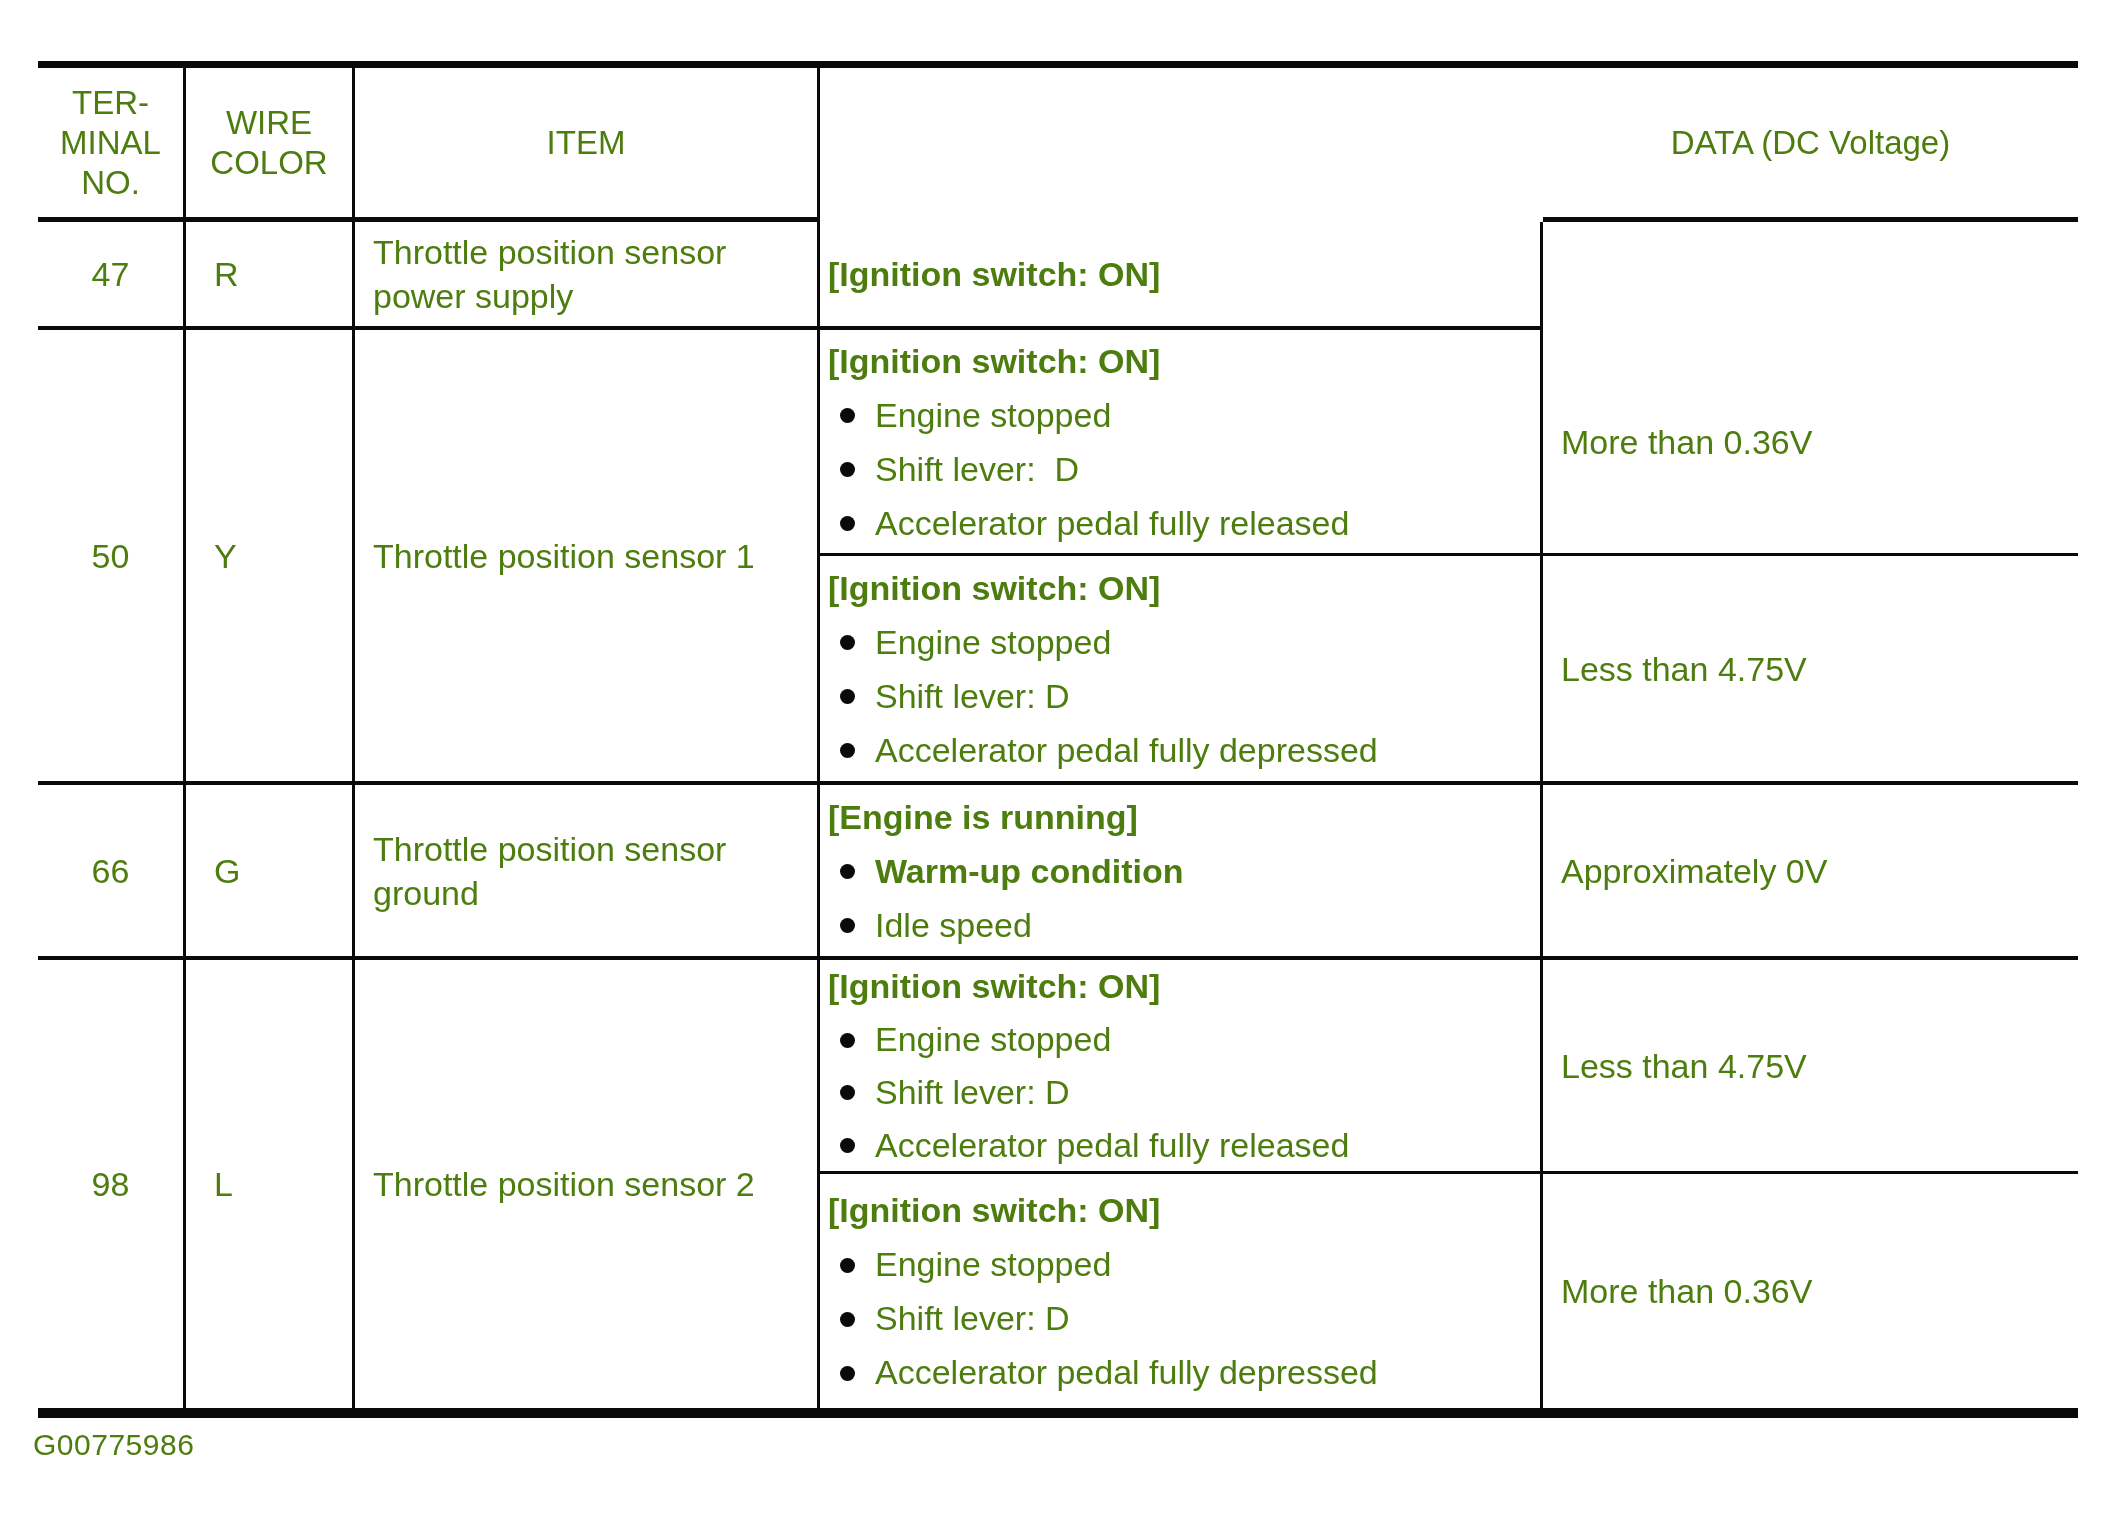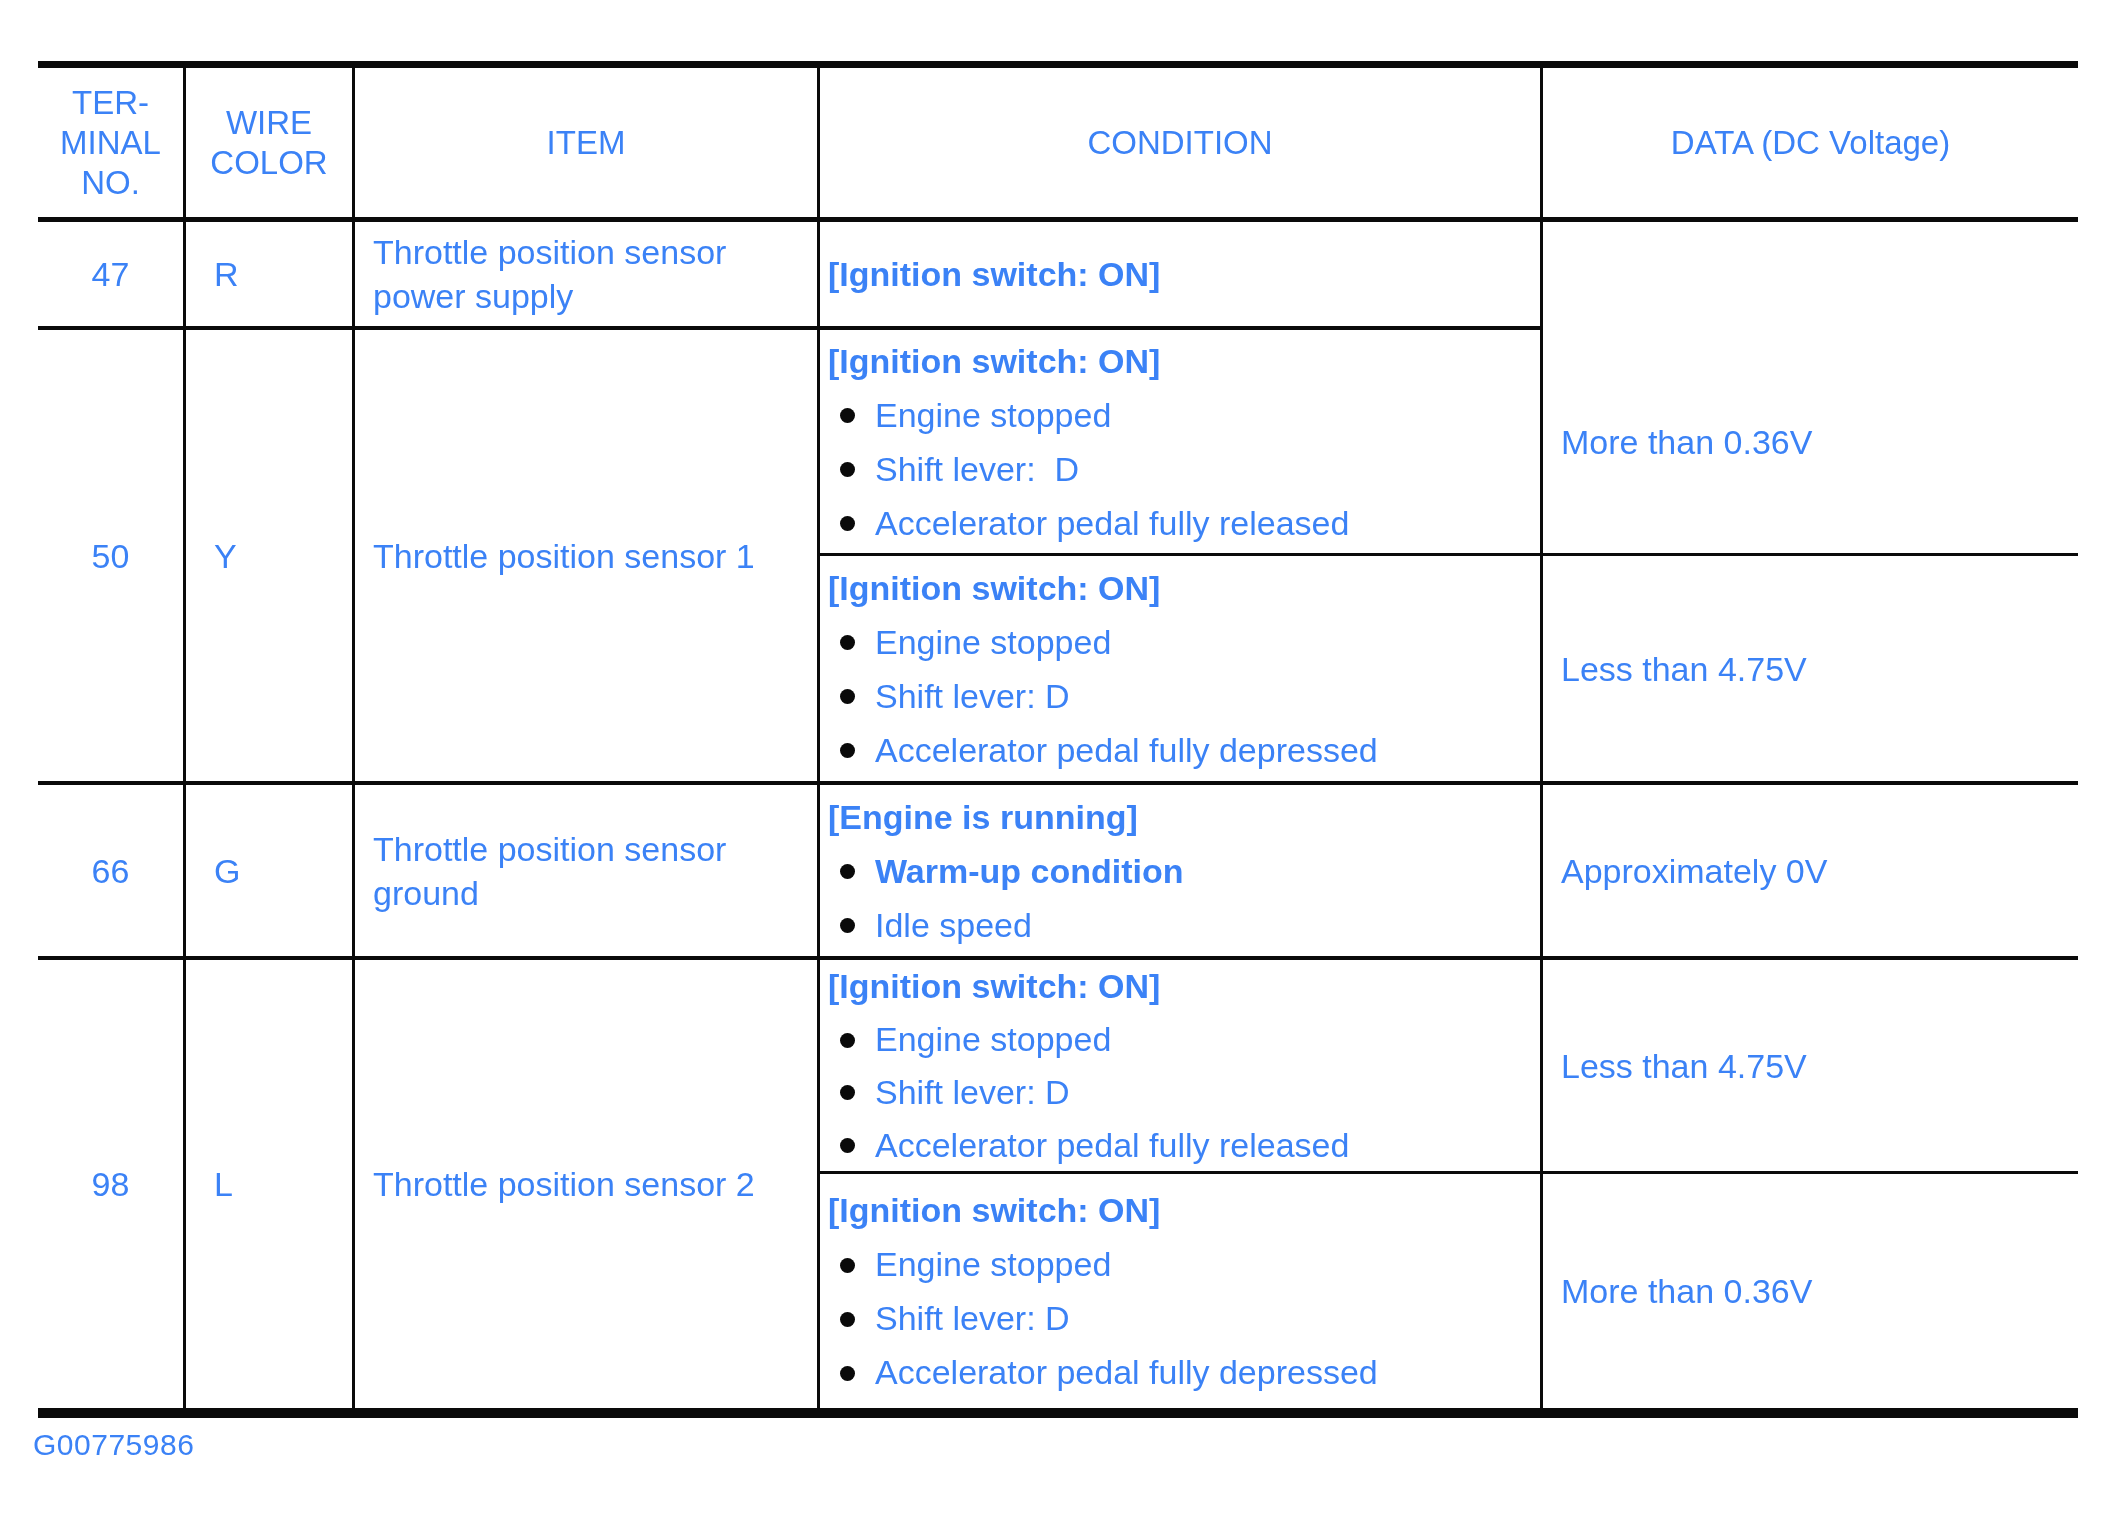--- a/index.html
+++ b/index.html
@@ -6,21 +6,21 @@
     margin: 0;
     padding: 0;
     background: #ffffff;
   }
   .page {
     position: relative;
     width: 2115px;
     height: 1514px;
     background: #ffffff;
     font-family: "Liberation Sans", "DejaVu Sans", sans-serif;
-    color: #3b82f6;
+    color: #4d7c0f;
     overflow: hidden;
   }
   .tbl {
     position: absolute;
     left: 38px;
     top: 61px;
     width: 2040px;
     display: grid;
     grid-template-columns: 148px 169px 465px 723px 535px;
     grid-template-rows: 154px 108px 226px 229px 175px 214px 234px;
@@ -102,23 +102,20 @@
       <div>MINAL</div>
       <div>NO.</div>
     </div>
     <div class="cell hd br bb5" style="grid-area:1/2/2/3">
       <div>WIRE</div>
       <div>COLOR</div>
     </div>
     <div class="cell hd br bb5" style="grid-area:1/3/2/4">
       <div>ITEM</div>
     </div>
-    <div class="cell hd br bb5" style="grid-area:1/4/2/5">
-      <div>CONDITION</div>
-    </div>
     <div class="cell hd bb5" style="grid-area:1/5/2/6">
       <div>DATA (DC Voltage)</div>
     </div>
 
     <div class="cell term br bb4" style="grid-area:2/1/3/2">47</div>
     <div class="cell wire br bb4" style="grid-area:2/2/3/3">R</div>
     <div class="cell item br bb4" style="grid-area:2/3/3/4">
       <div>Throttle position sensor</div>
       <div>power supply</div>
     </div>

